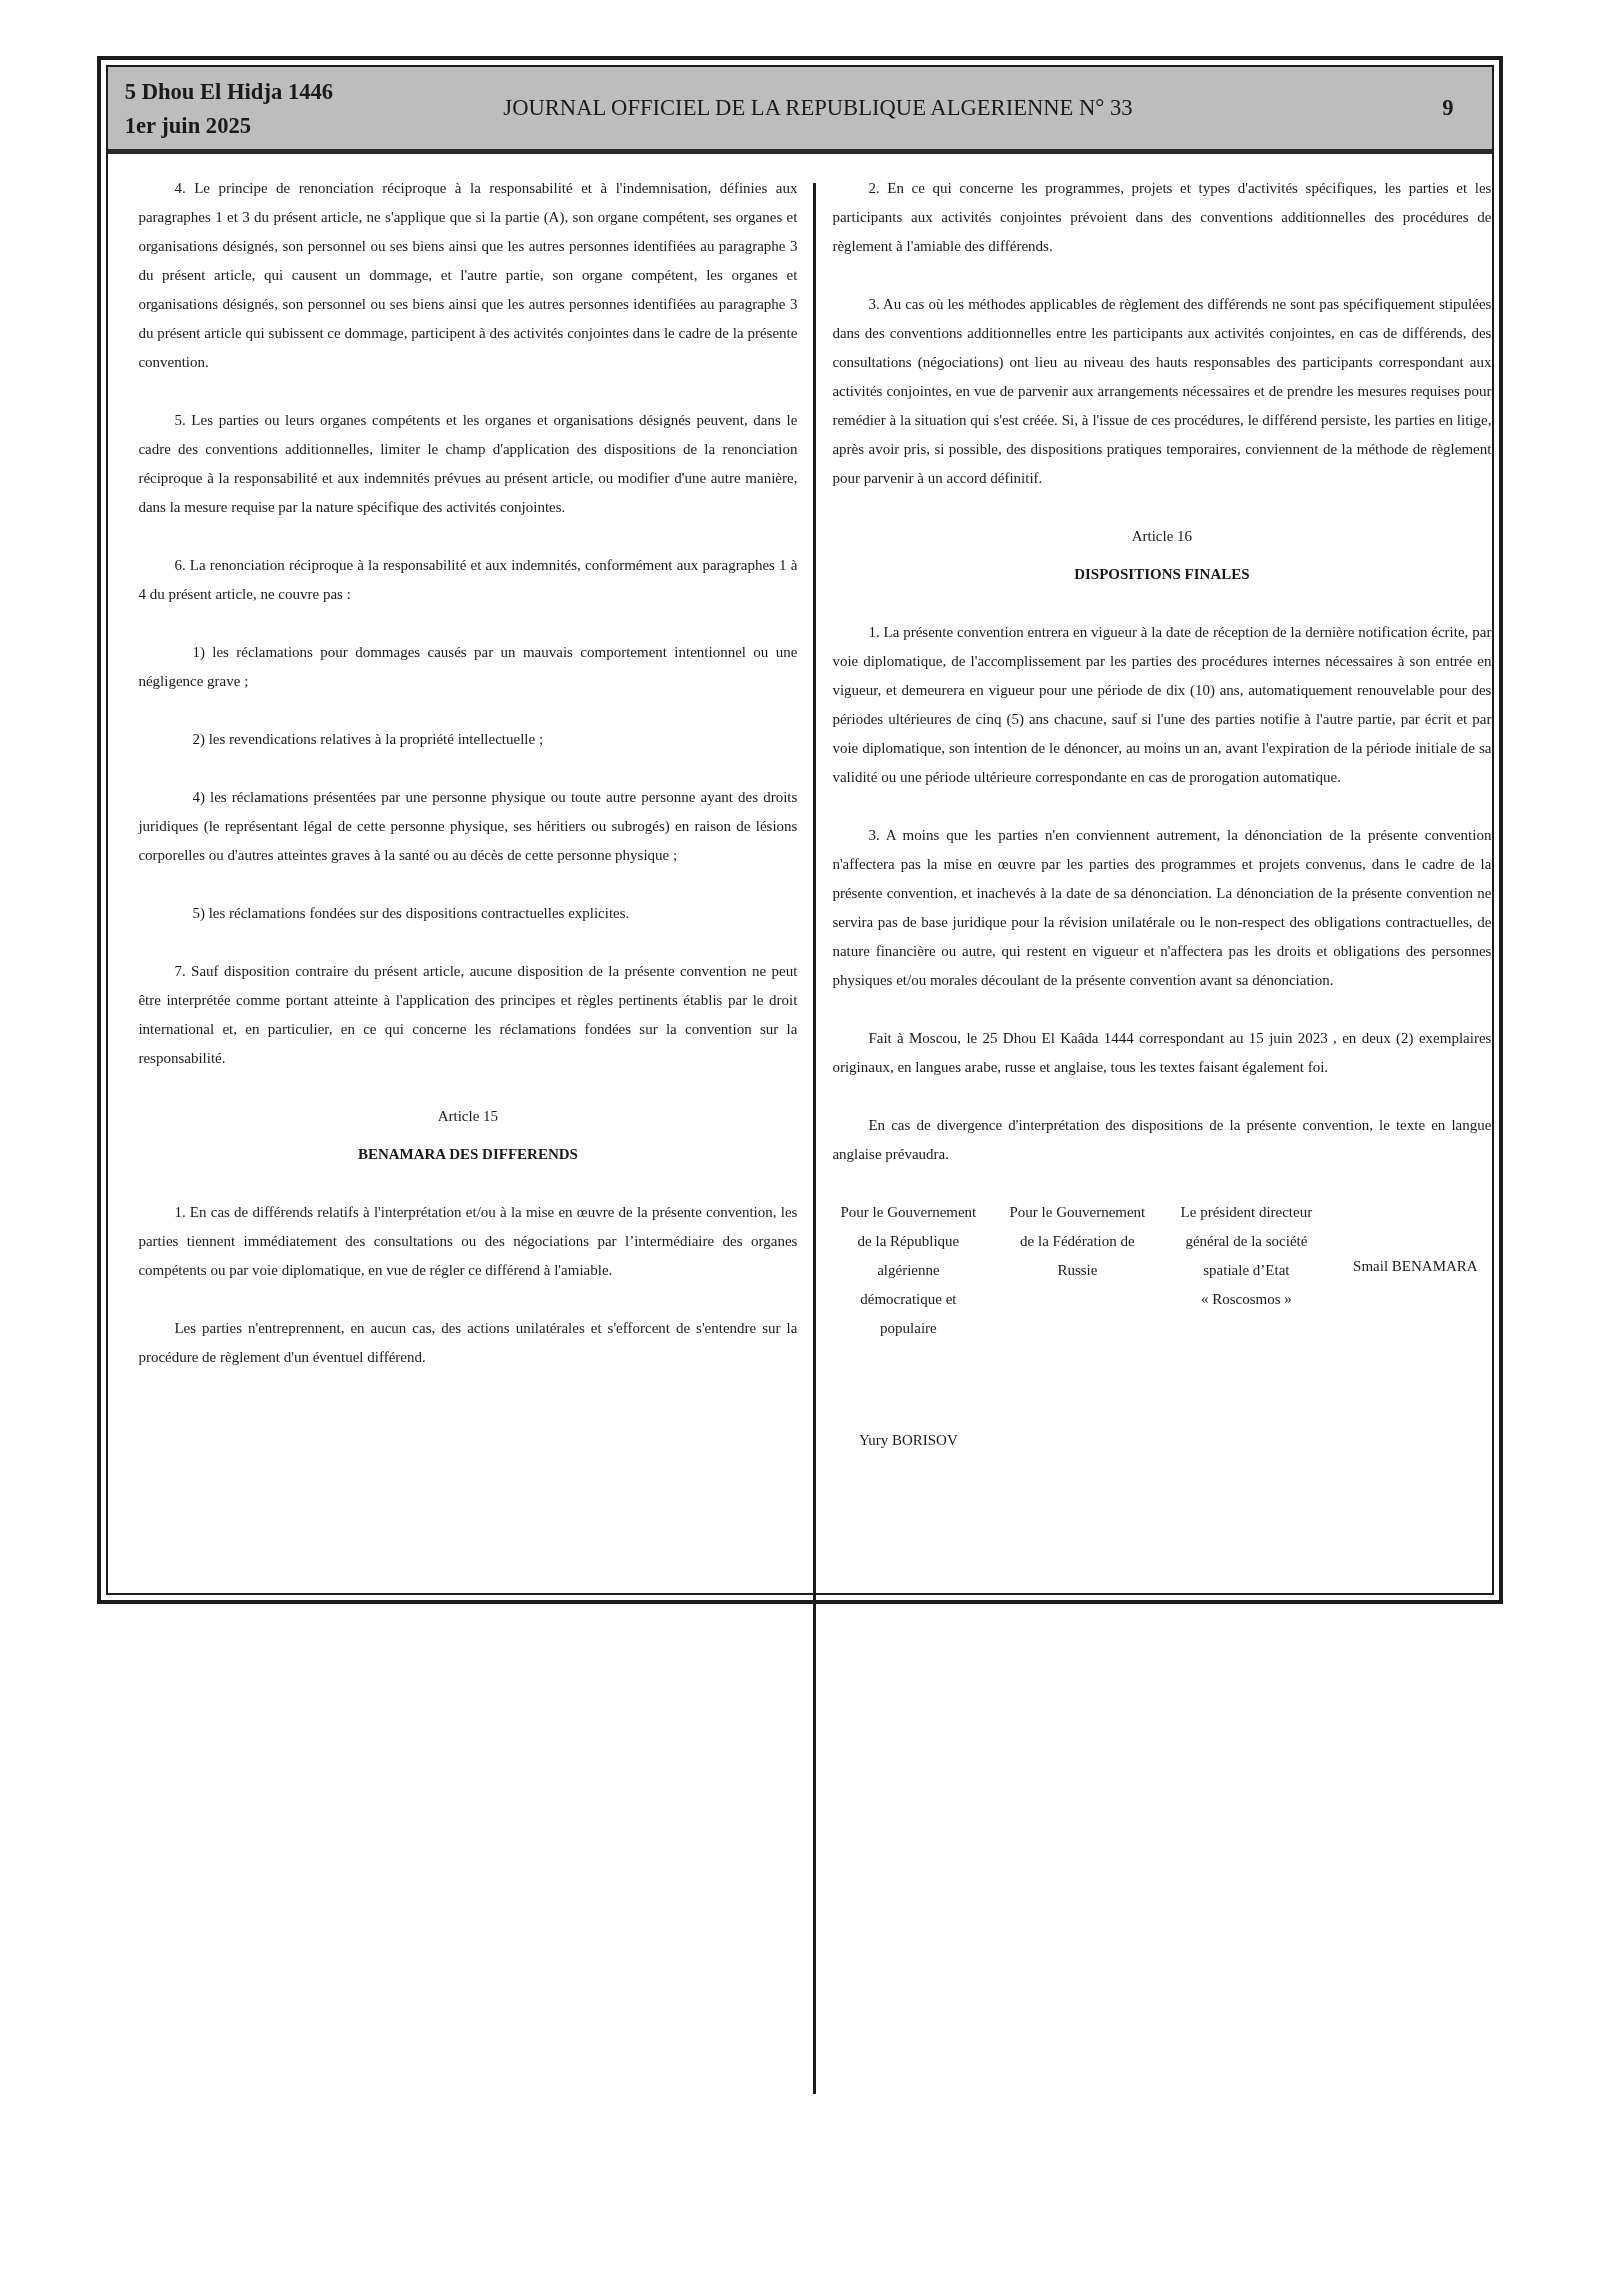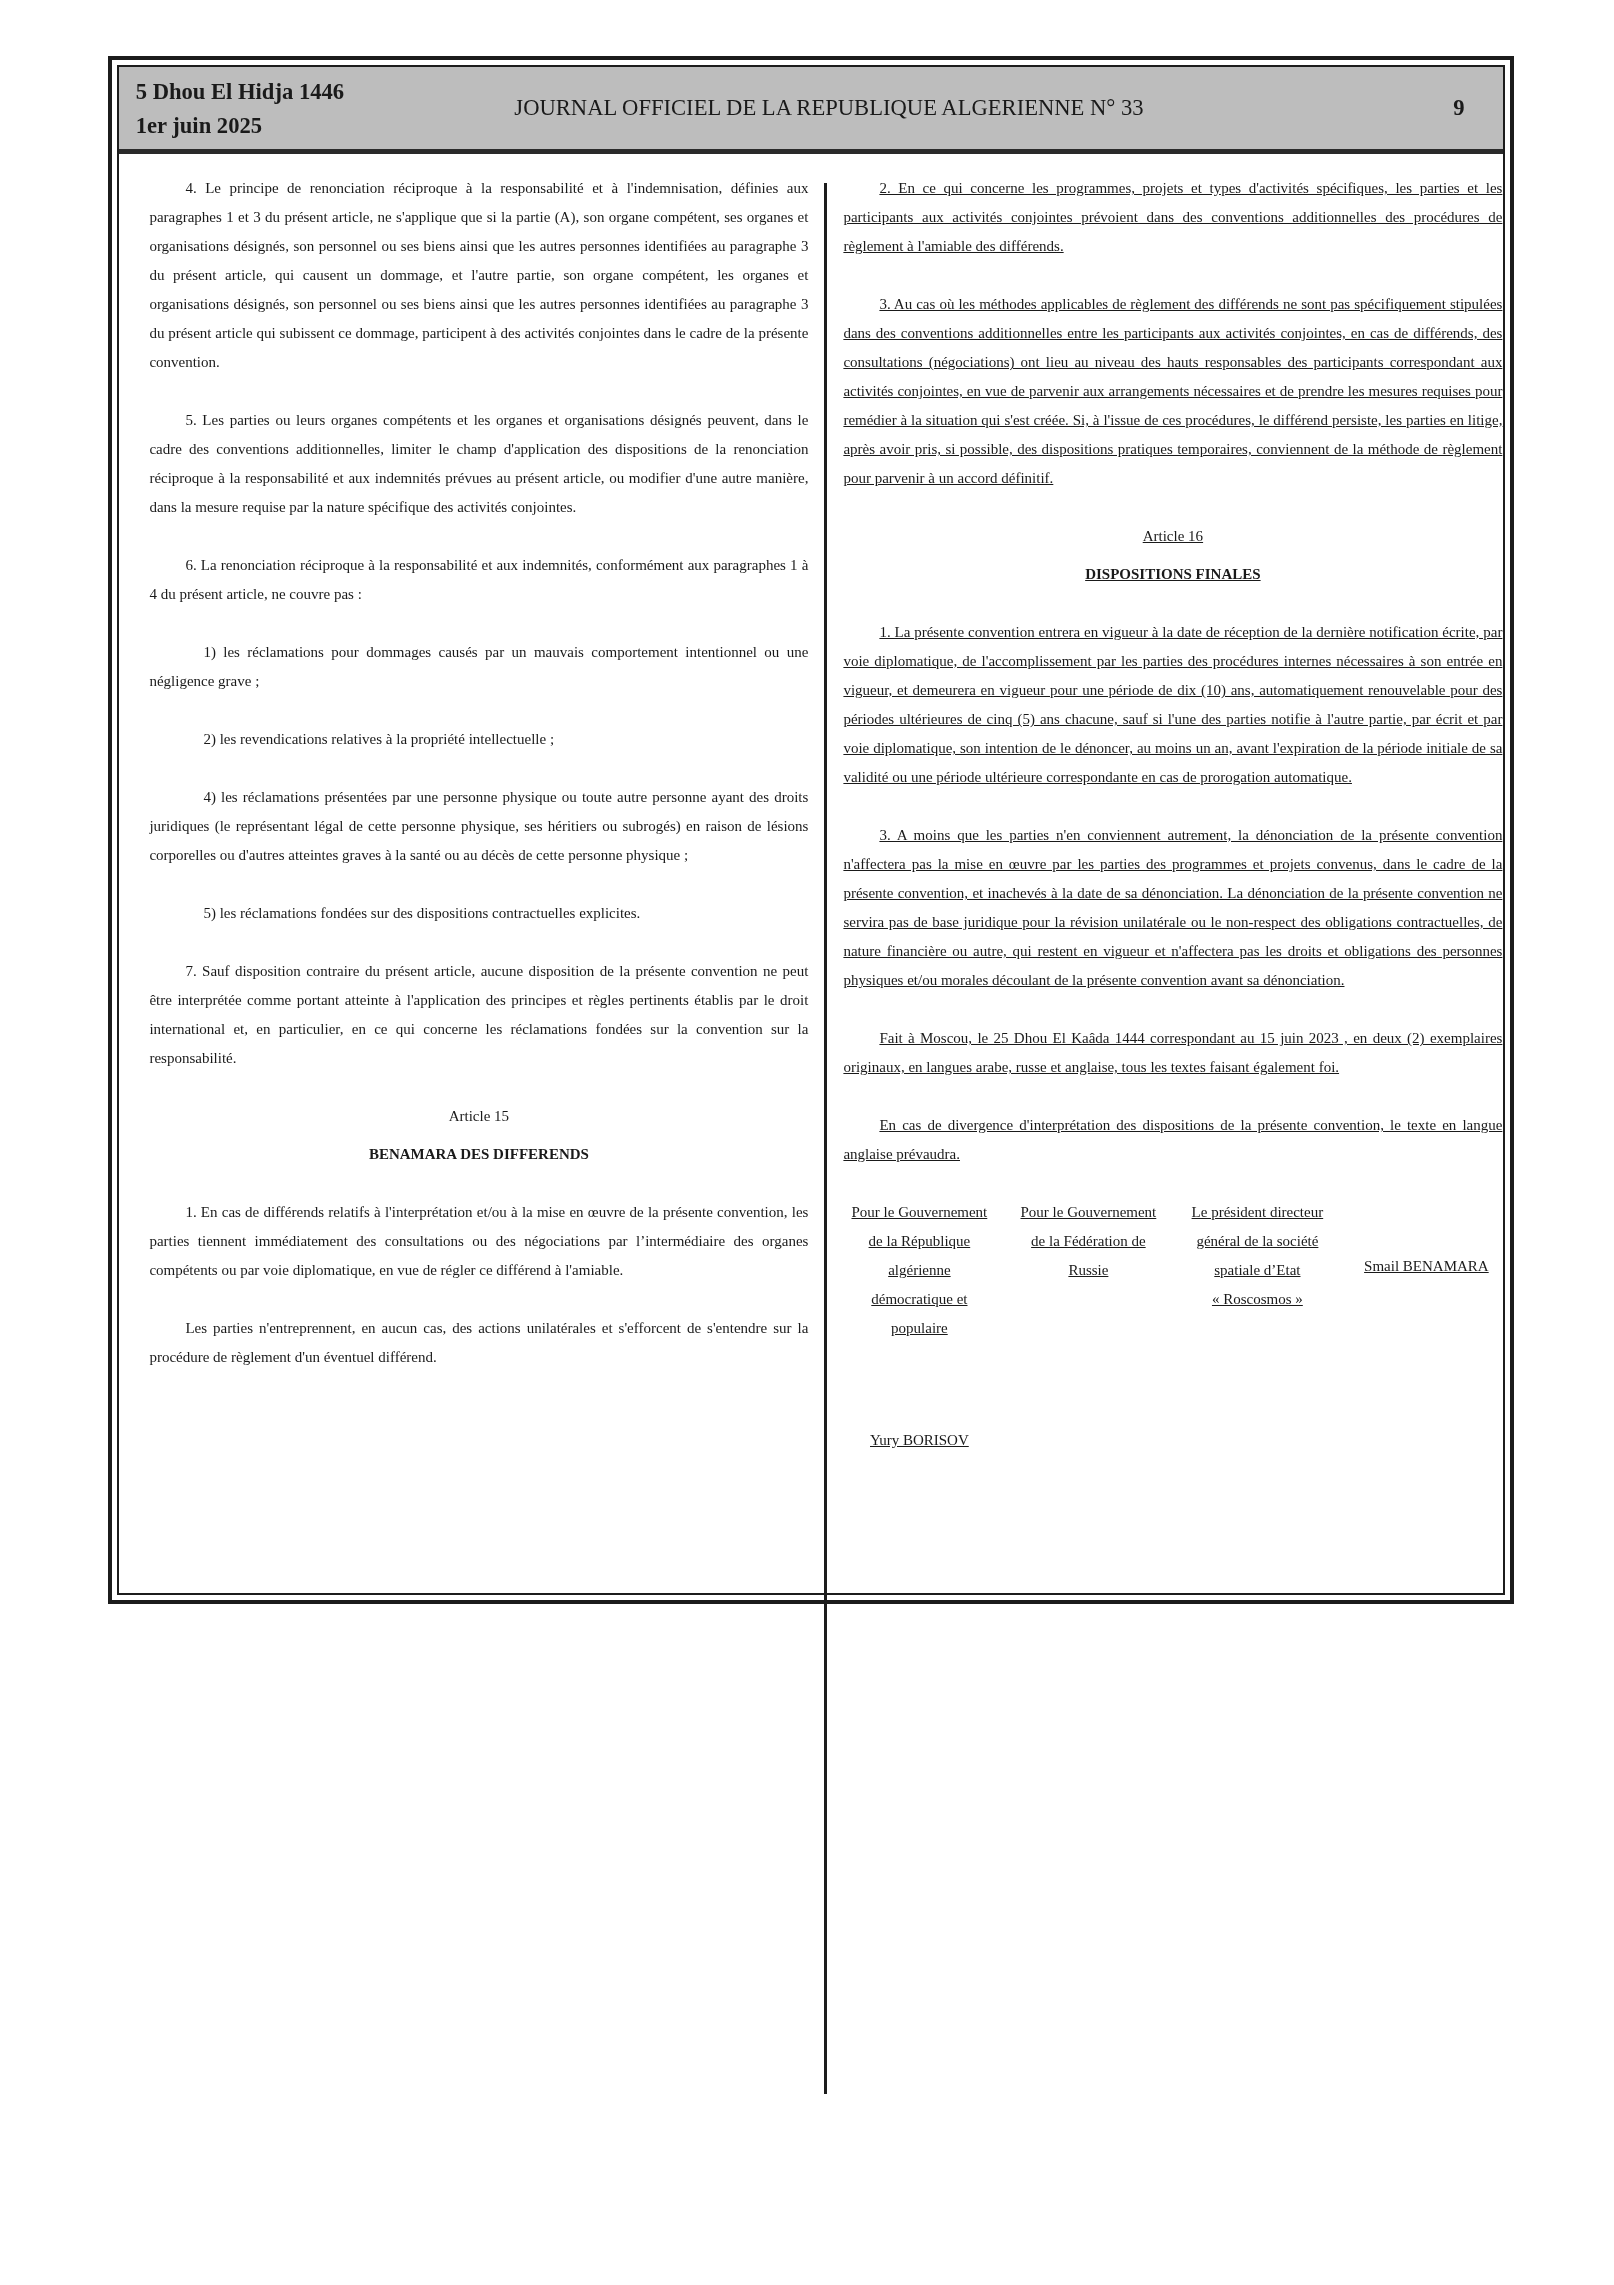--- a/index.html
+++ b/index.html
@@ -1,25 +1,25 @@
 <!DOCTYPE html>
 <html style="font-size:14.5px"><head>
 <meta charset="utf-8">
 <style>
   html, body { margin: 0; padding: 0; background: #ffffff; }
   body { width: 1615px; height: 2285px; position: relative; font-family: "Liberation Serif", "DejaVu Serif", serif; color: #1a1a1a; }
-  .outer-frame { position: absolute; left: 108px; top: 56px; width: 1406px; height: 1548px; border: 4.5px solid #1c1c1c; box-sizing: border-box; }
+  .outer-frame { position: absolute; left: 97px; top: 56px; width: 1406px; height: 1548px; border: 4.5px solid #1c1c1c; box-sizing: border-box; }
   .inner-frame { position: absolute; left: 5.4px; top: 5.4px; right: 5.4px; bottom: 5.4px; border: 2.7px solid #1c1c1c; box-sizing: border-box; }
   .header { position: absolute; left: 0; top: 0; right: 0; height: 87px; background: #bdbdbd; border-bottom: 5.4px solid #2a2a2a; box-sizing: border-box; }
   .hdr-date { position: absolute; left: 16.3px; top: 7.2px; font-weight: bold; font-size: 22.6px; line-height: 34px; }
   .hdr-title { position: absolute; left: 0; right: 0; top: 23.5px; text-align: center; font-weight: normal; font-size: 22.6px; line-height: 34px; padding-left: 36px; }
   .hdr-page { position: absolute; right: 38px; top: 23.5px; font-weight: bold; font-size: 22.6px; line-height: 34px; }
   .col { position: absolute; top: 107px; font-size: 15px; line-height: 29px; text-align: justify; }
   .col-left { left: 30px; width: 659px; }
-  .col-right { left: 724px; width: 659px; text-decoration: underline; }
+  .col-right { left: 724px; width: 659px; }
   .divider { position: absolute; left: 705px; top: 116px; width: 2.7px; height: 1911px; background: #1c1c1c; }
   p { margin: 0 0 29px 0; text-indent: 36px; }
   p.item { text-indent: 54px; }
   .art-title { text-align: center; margin: 0 0 9px 0; text-indent: 0; }
   .art-heading { text-align: center; font-weight: bold; margin: 0 0 29px 0; text-indent: 0; }
   .sig-grid { display: grid; grid-template-columns: 1fr 1fr 1fr 1fr; column-gap: 17px; text-align: center; margin-top: 11px; }
   .sig-cell { text-align: center; margin-bottom: 29px; }
   .sig-line { display: block; }
   .sig-name { margin-top: 54px; }
 </style>

